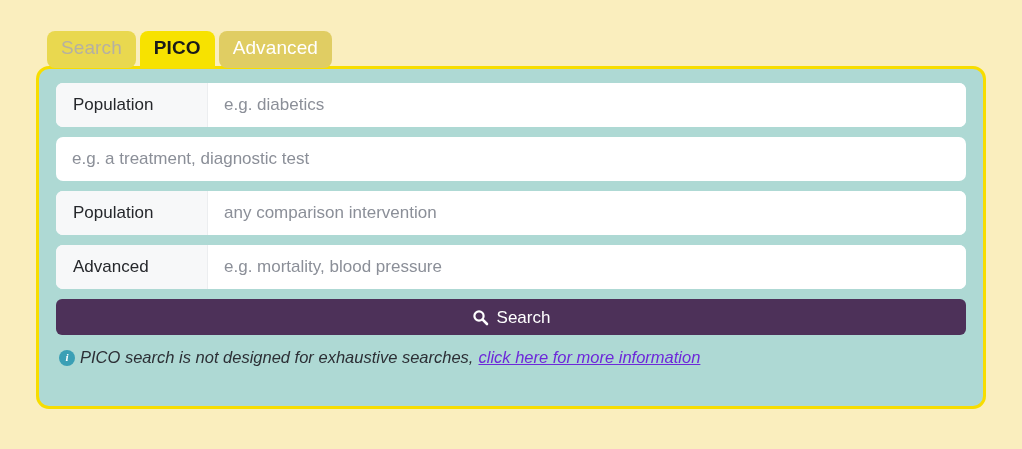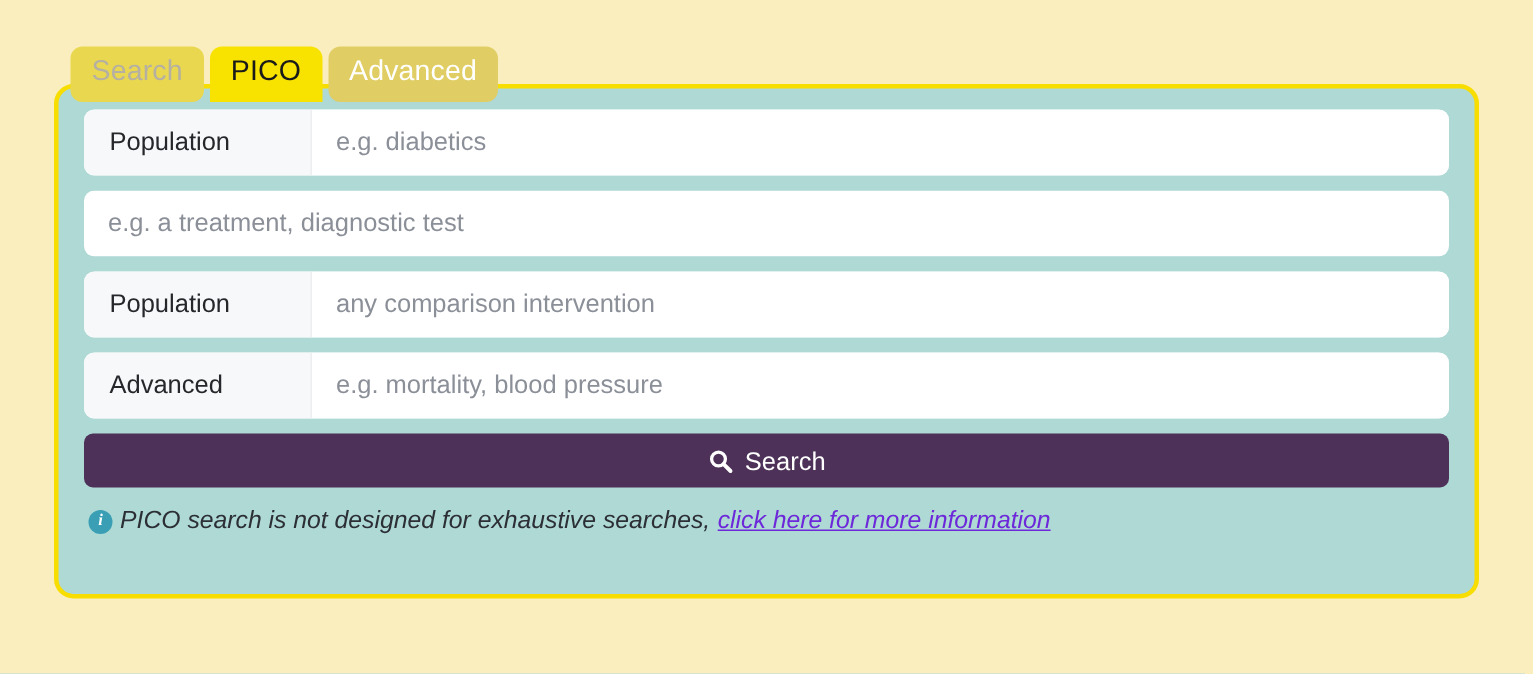--- a/index.html
+++ b/index.html
@@ -48,40 +48,40 @@
     background: #e9d84f;
     color: #b5b0a2;
     border-radius: 8px;
     margin-bottom: -4px;
     padding-bottom: 4px;
     height: 37px;
   }
   .tab.pico-tab {
     background: #f7e200;
     color: #1a1a1a;
-    font-weight: normal;
+    font-weight: bold;
     height: 37px;
     margin-bottom: -4px;
     padding-bottom: 4px;
     justify-content: center;
   }
   .tab.advanced-tab {
     background: #e0cd63;
     color: #ffffff;
     border-radius: 8px;
     height: 37px;
     margin-bottom: -4px;
     padding-bottom: 4px;
   }
 
   
   .panel {
     position: absolute;
     left: 36px;
-    top: 56px;
+    top: 66px;
     width: 950px;
     height: 343px;
     box-sizing: border-box;
     background: #aed9d4;
     border: 3px solid #f7dd00;
     border-radius: 13px;
     padding: 14px 17px 0 17px;
     z-index: 2;
   }
 

